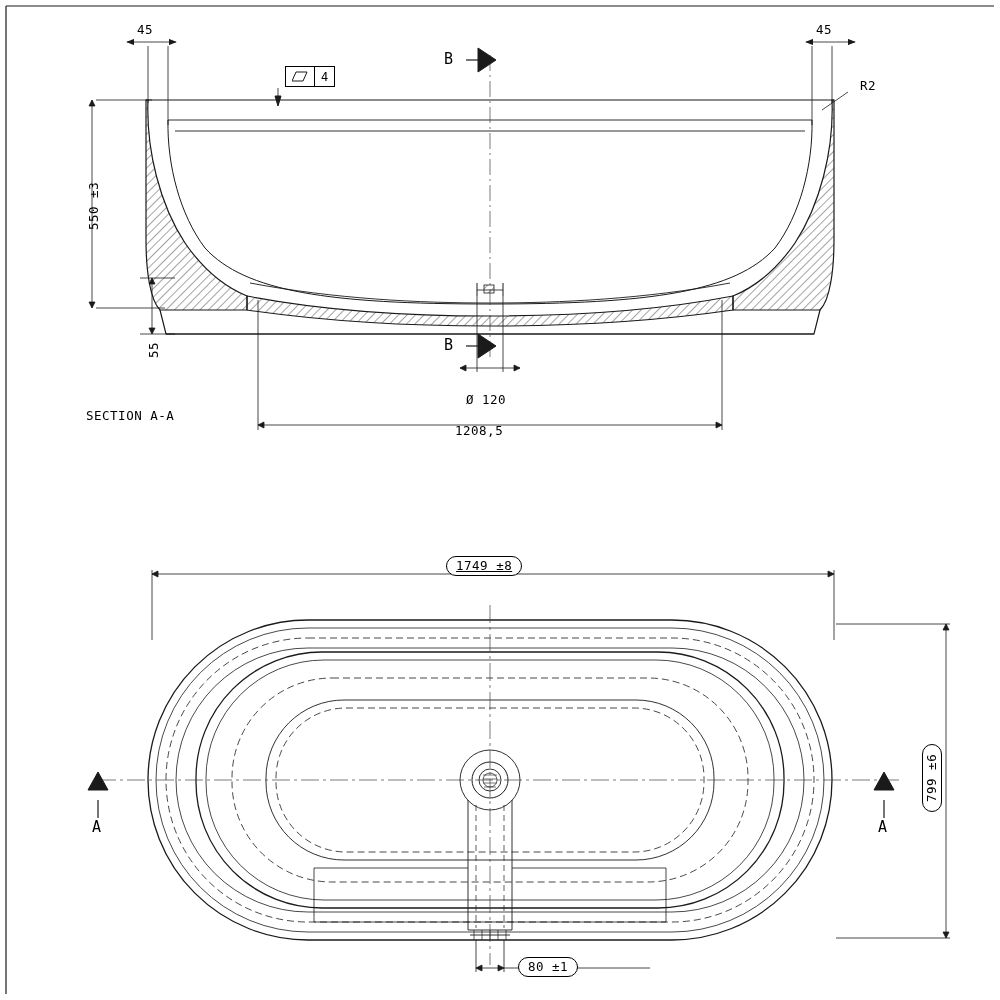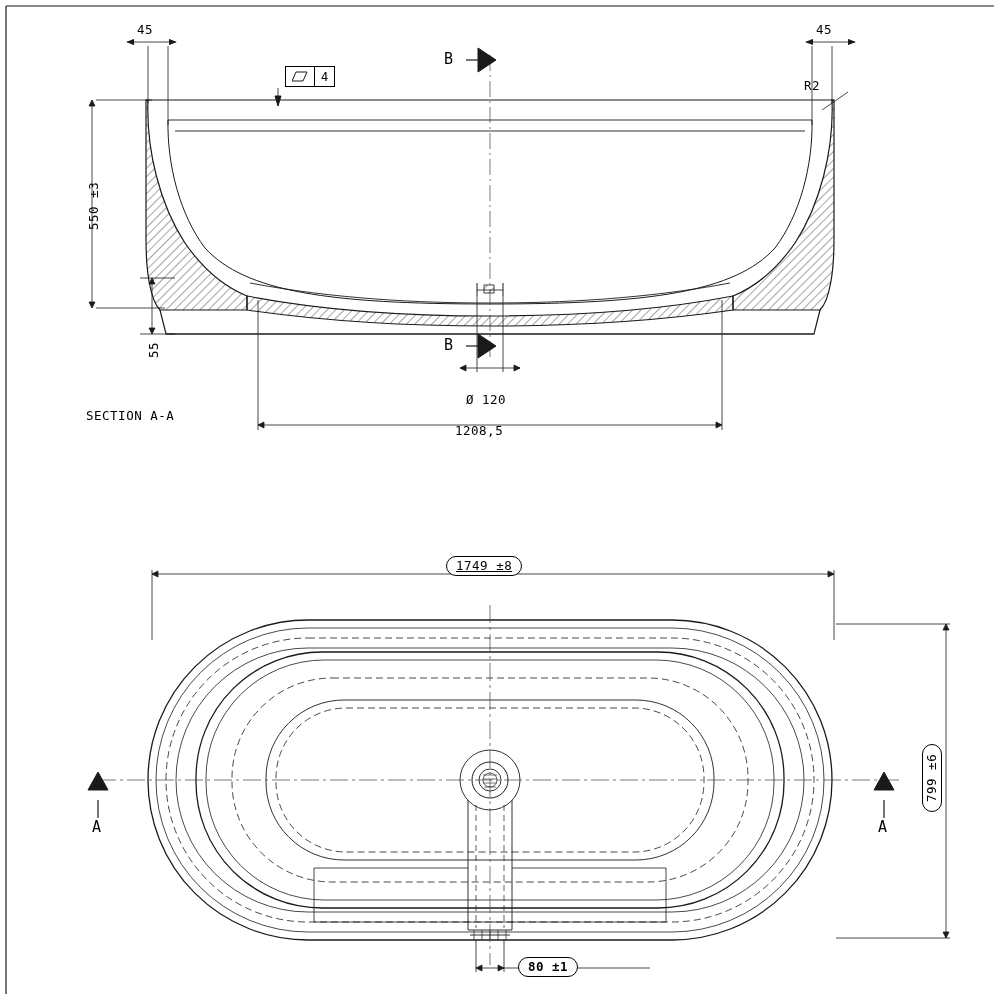--- a/index.html
+++ b/index.html
@@ -252,21 +252,21 @@
     <g stroke="#1a1a1a" fill="#1a1a1a">
       <line x1="98" y1="800" x2="98" y2="818" stroke-width="1.2"></line>
       <path d="M88,790 L108,790 L98,772 z"></path>
       <line x1="884" y1="800" x2="884" y2="818" stroke-width="1.2"></line>
       <path d="M874,790 L894,790 L884,772 z"></path>
     </g>
   </svg>
 
   <div class="lbl" style="left:137px; top:22px;">45</div>
   <div class="lbl" style="left:816px; top:22px;">45</div>
-  <div class="lbl" style="left:804px; top:78px;">R2</div>
+  <div class="lbl" style="left:860px; top:78px;">R2</div>
 
   <div class="lbl rot" style="left:86px; top:230px; transform:rotate(-90deg);">550 ±3</div>
   <div class="lbl rot" style="left:146px; top:358px; transform:rotate(-90deg);">55</div>
 
   <div class="lbl" style="left:466px; top:392px;">Ø 120</div>
   <div class="lbl" style="left:455px; top:423px;">1208,5</div>
 
   <div class="lbl bigletter" style="left:444px; top:50px;">B</div>
   <div class="lbl bigletter" style="left:444px; top:336px;">B</div>
 
@@ -276,18 +276,18 @@
         <path d="M4,1 L15,1 L11,10 L0,10 z" fill="none" stroke="#1a1a1a" stroke-width="1"></path>
       </svg>
     </div>
     <div class="cell">4</div>
   </div>
 
   <div class="lbl" style="left:86px; top:408px;text-align:center;">SECTION A-A</div>
 
   <div class="pill" style="left:446px; top:556px;text-decoration:underline;">1749 ±8</div>
   <div class="pill rot" style="left:922px; top:812px; transform:rotate(-90deg); transform-origin:0 0;">799 ±6</div>
-  <div class="pill" style="left:518px; top:957px;font-weight:bold;">80 ±1</div>
+  <div class="pill" style="left:518px; top:957px;">80 ±1</div>
 
   <div class="lbl bigletter" style="left:92px; top:818px;">A</div>
   <div class="lbl bigletter" style="left:878px; top:818px;">A</div>
 
 </div>
 
 </body></html>

